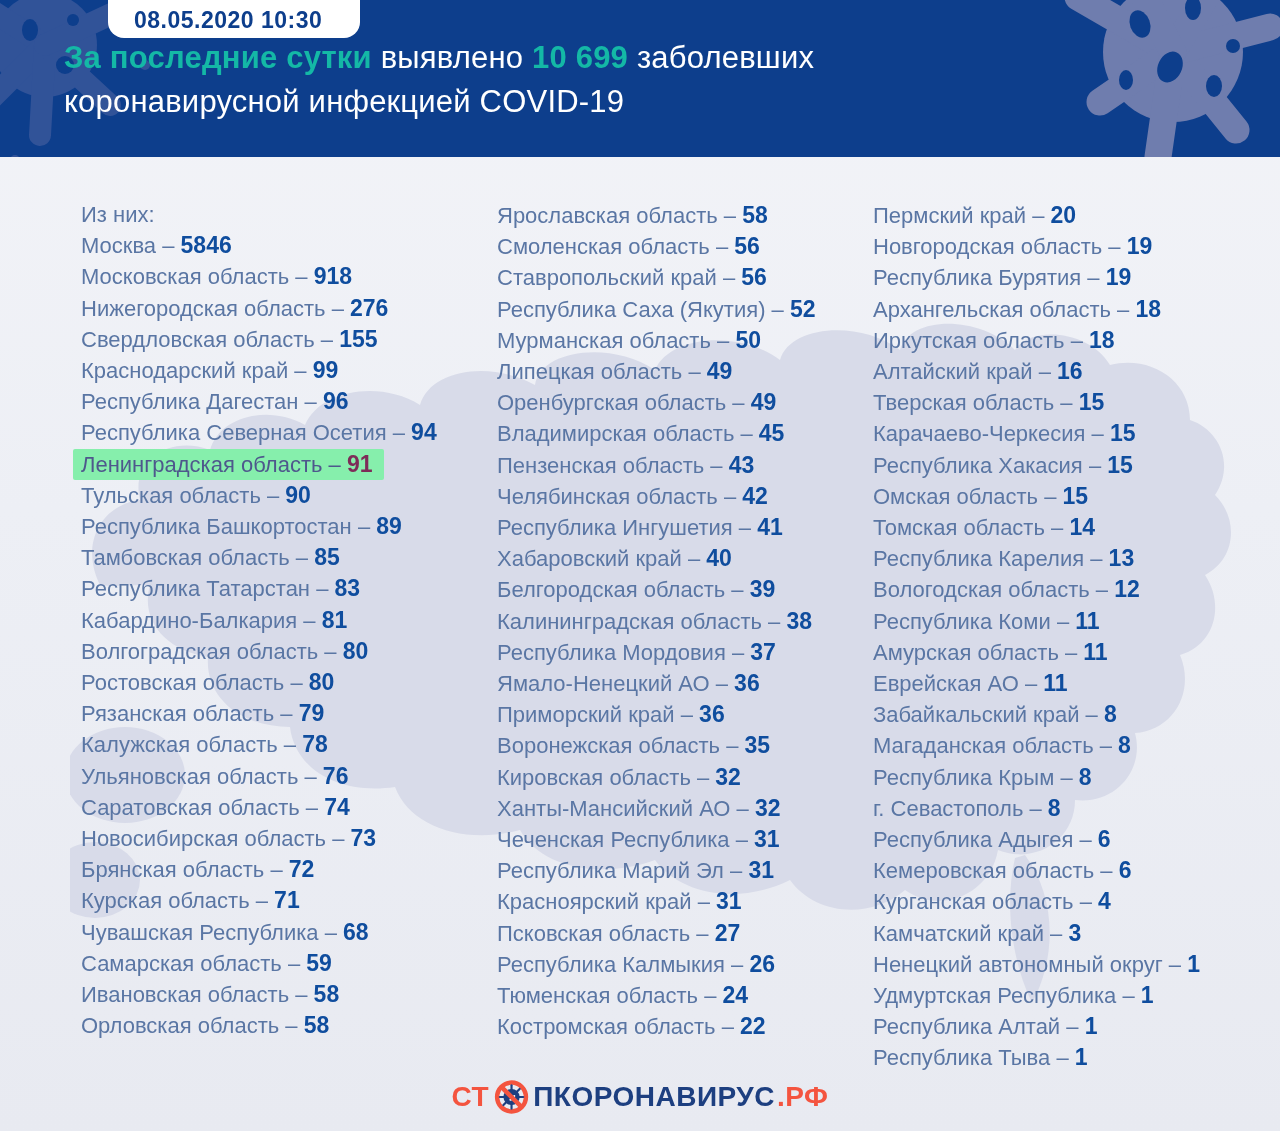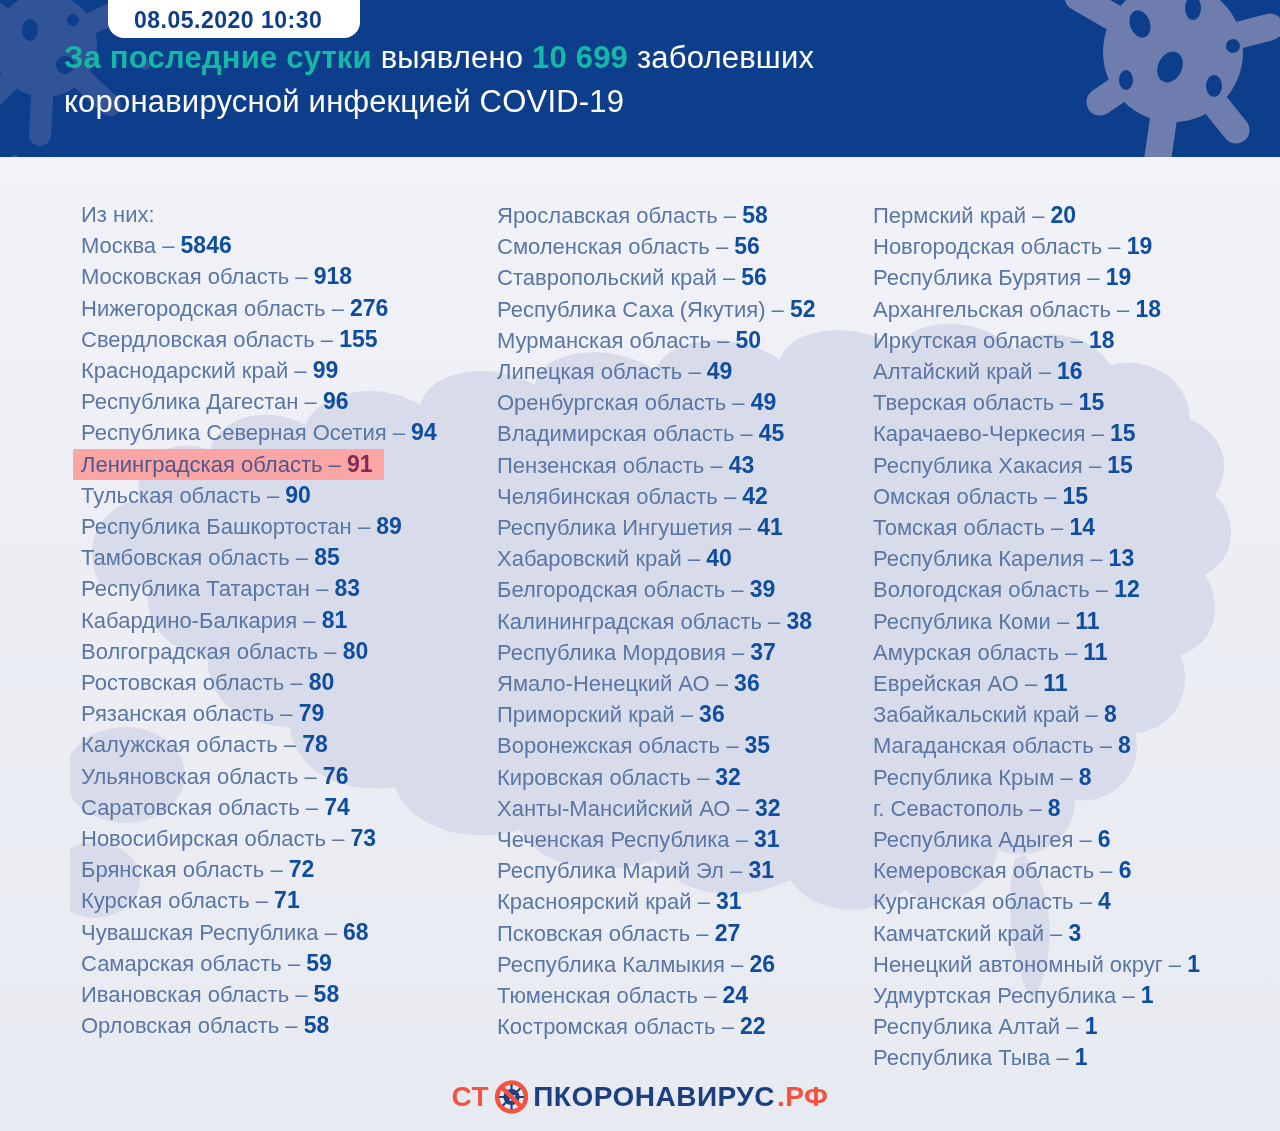--- a/index.html
+++ b/index.html
@@ -34,21 +34,21 @@
   .col { position:absolute; top:200px; }
   .col[data-column="0"] { left:81px; }
   .col[data-column="1"] { left:497px; }
   .col[data-column="2"] { left:873px; }
   .row {
     font-size:22px; line-height:30.2px; color:#5a76a4;
     white-space:nowrap; width:fit-content;
   }
   .row b { font-size:23px; font-weight:700; color:#0f4d9e; }
   .row.highlight {
-    background:#fca5a5; padding:0 12px 0 8px; margin-left:-8px; border-radius:2px;
+    background:#86efac; padding:0 12px 0 8px; margin-left:-8px; border-radius:2px;
     color:#4e588c;
   }
   .row.highlight b { color:#7e2c58; }
   
   .footer-logo {
     position:absolute; left:50%; bottom:16px; transform:translateX(-50%);
     display:flex; align-items:center; gap:2px;
     font-size:28px; font-weight:800; text-transform:uppercase; letter-spacing:.5px;
   }
   .logo-orange { color:#f4543f; }

